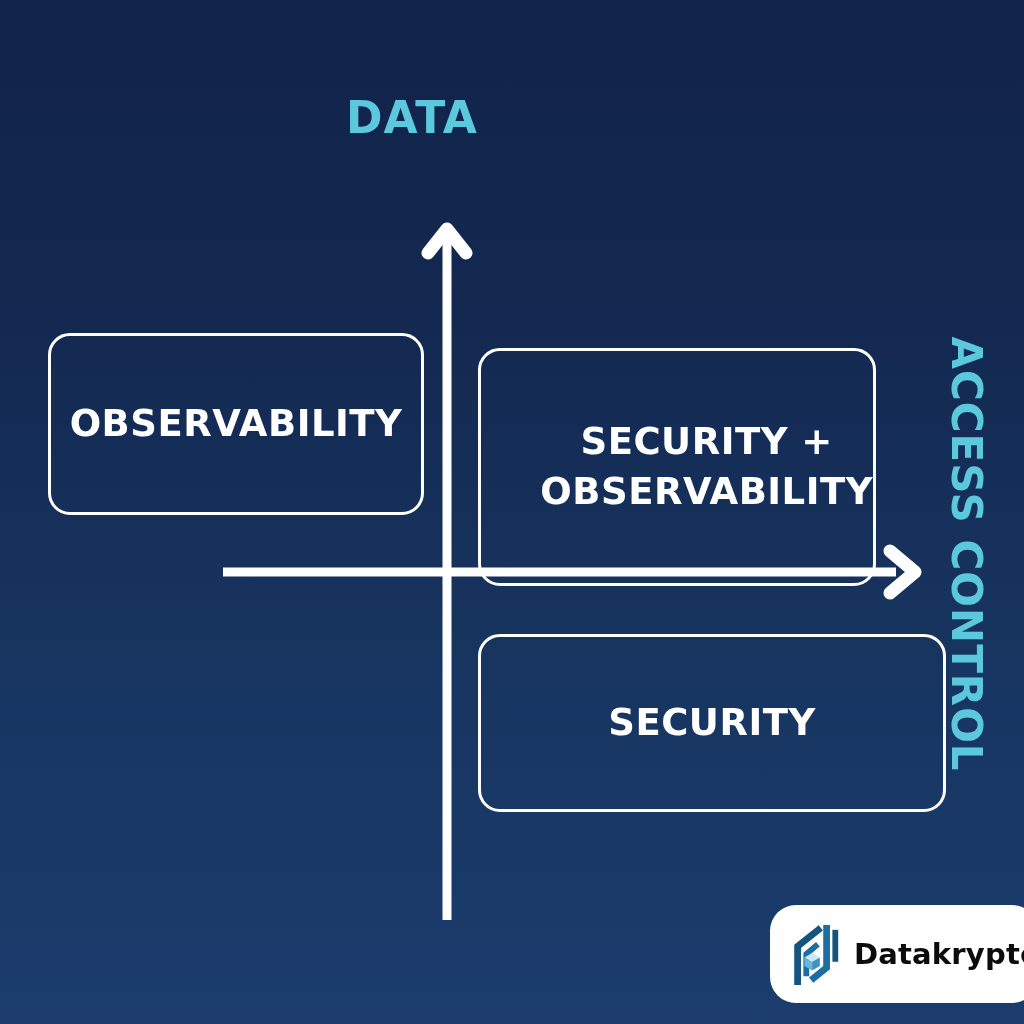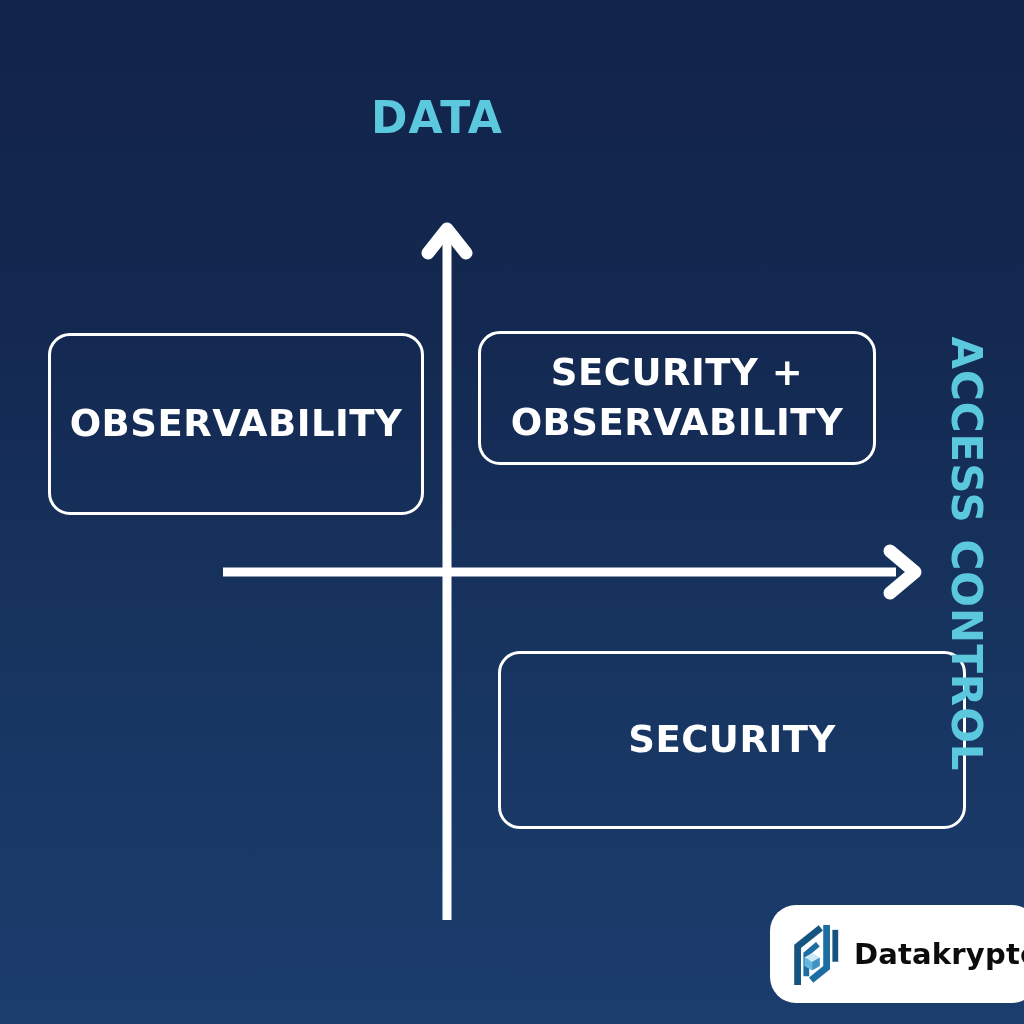--- a/index.html
+++ b/index.html
@@ -5,21 +5,21 @@
   html,body{margin:0;padding:0;background:#0b1530;}
   .stage{
     position:relative;
     width:1024px;height:1024px;
     overflow:hidden;
     background:linear-gradient(180deg,#12234A 0%,#132850 30%,#17345F 62%,#1B3D6E 100%);
     font-family:"DejaVu Sans","Liberation Sans",sans-serif;
   }
   
   .y-title{
-    position:absolute;left:437px;top:92px;
+    position:absolute;left:412px;top:92px;
     transform:translateX(-50%);
     text-align:left;
     font-size:44px;font-weight:700;letter-spacing:1px;line-height:52px;
     color:#5CC8DE;
   }
   .x-title{
     position:absolute;left:966px;top:554px;
     transform:translate(-50%,-50%) rotate(90deg);
     white-space:nowrap;
     font-size:42px;font-weight:700;letter-spacing:1px;
@@ -30,22 +30,22 @@
   
   .qbox{
     position:absolute;
     border:3px solid #FFFFFF;border-radius:22px;
     display:flex;align-items:center;justify-content:center;
     text-align:center;
     color:#FFFFFF;font-size:37px;font-weight:700;letter-spacing:0.5px;line-height:50px;
     box-sizing:border-box;
   }
   .qbox-tl{left:48px;top:333px;width:376px;height:182px;}
-  .qbox-tr{left:478px;top:331px;width:398px;height:134px;}
-  .qbox-br{left:478px;top:651px;width:468px;height:178px;margin-left:20px;}
+  .qbox-tr{left:478px;top:348px;width:398px;height:238px;justify-content:flex-end;}
+  .qbox-br{left:478px;top:634px;width:468px;height:178px;}
   
   .brand-card{
     position:absolute;left:770px;top:905px;width:268px;height:98px;
     background:#FFFFFF;border-radius:26px;
     display:flex;align-items:center;gap:10px;
     padding-left:16px;box-sizing:border-box;
   }
   .brand-text{
     font-size:29px;font-weight:700;letter-spacing:0.2px;color:#0C0C0D;
     white-space:nowrap;

